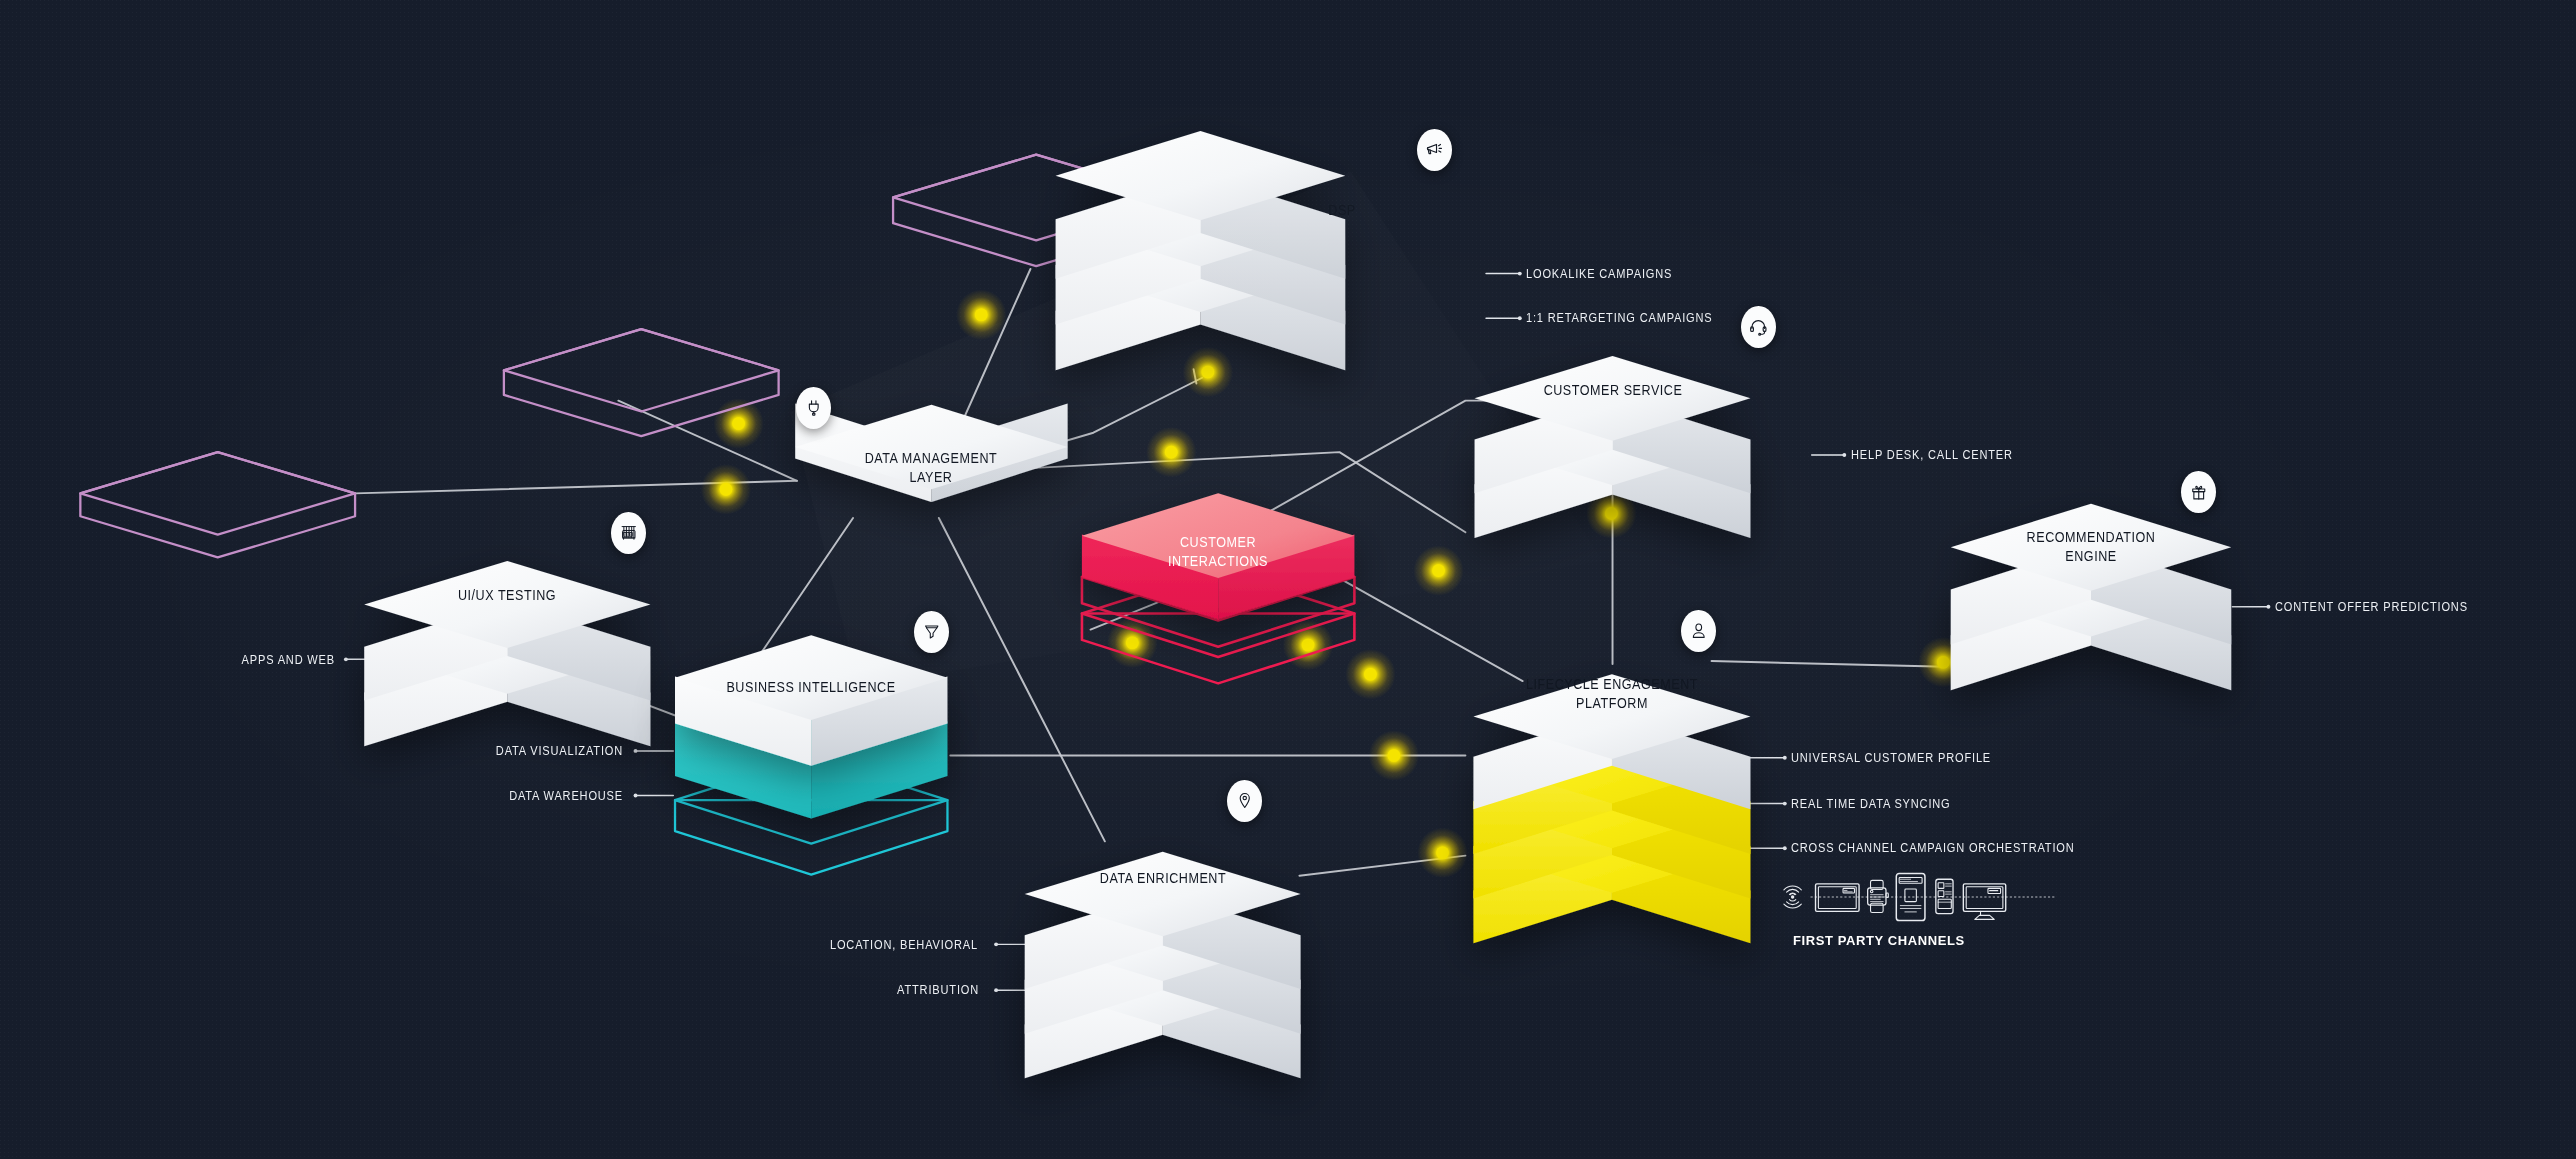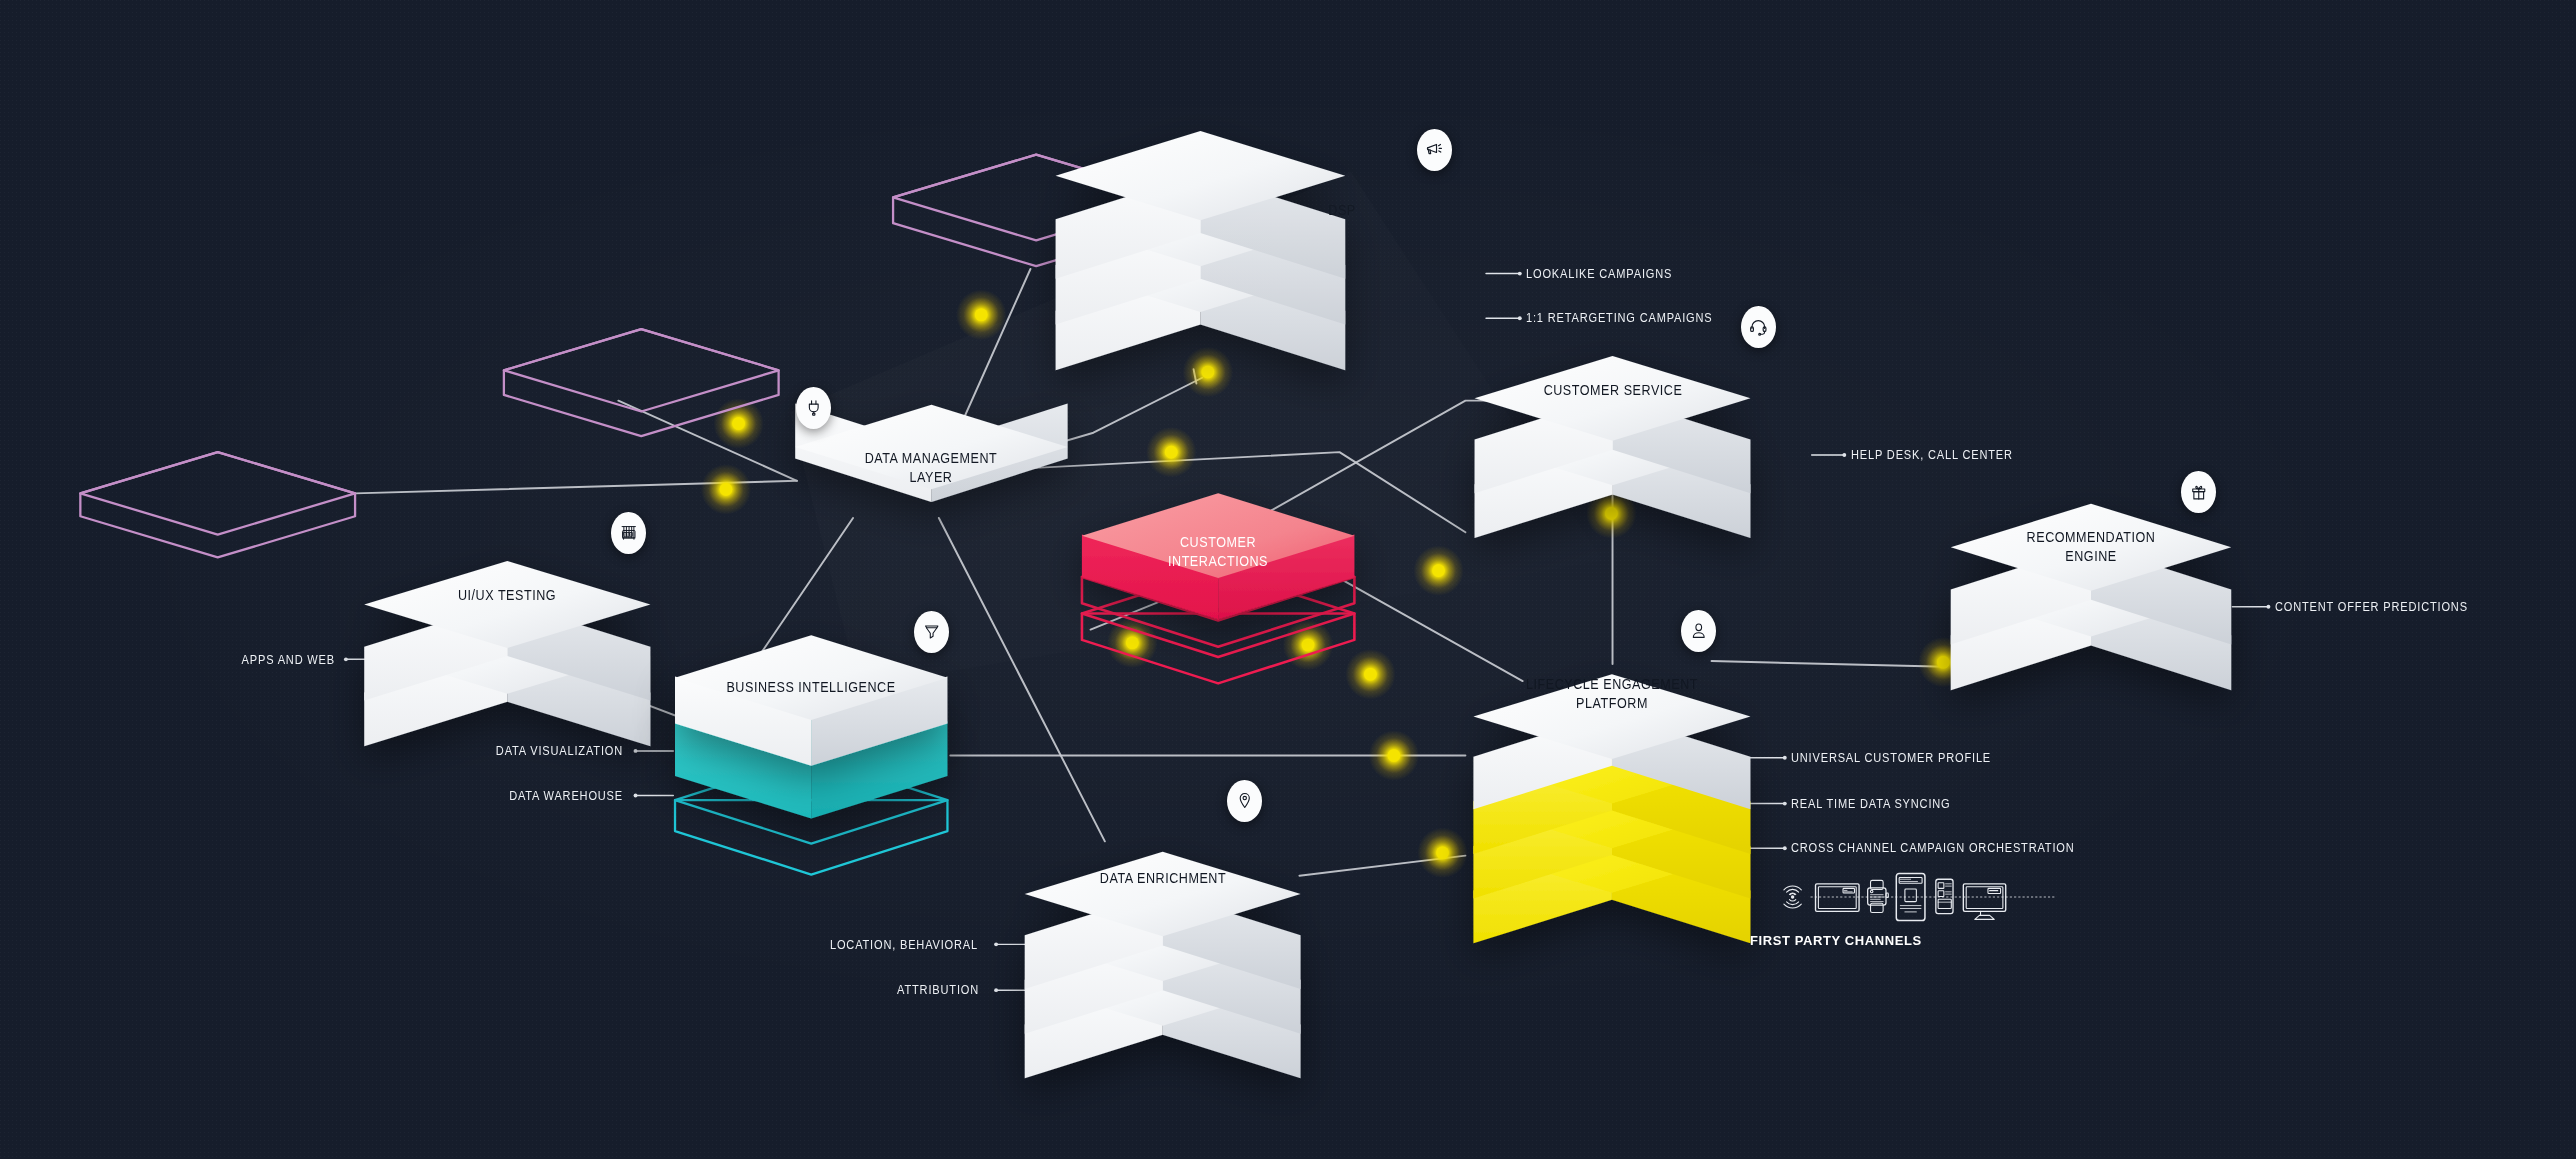--- a/index.html
+++ b/index.html
@@ -551,21 +551,21 @@
       </g>
       <g>
         <rect x="320" y="22" width="74" height="48" rx="2.6" stroke-width="2.4"></rect>
         <rect x="325" y="27" width="64" height="38" rx="1.4"></rect>
         <rect x="363" y="30" width="22" height="9" rx="1.4"></rect>
         <path d="M366 34h14" stroke-width="2.2"></path>
         <path d="M350 70v7M340 84h34l-8-7h-18z"></path>
       </g>
     </g>
   </svg>
-  <div class="fpc" style="left:1750px;top:933px">FIRST PARTY CHANNELS</div>
+  <div class="fpc" style="left:1793px;top:933px">FIRST PARTY CHANNELS</div>
 
   <svg class="layer" id="overlay" viewBox="0 0 4500 2025">
     <defs>
       <linearGradient id="sheen" x1="0" y1="0" x2="1" y2="1">
         <stop offset="0%" stop-color="#ffffff" stop-opacity=".022"></stop>
         <stop offset="100%" stop-color="#ffffff" stop-opacity="0"></stop>
       </linearGradient>
     </defs>
     <path d="M 1380,720 L 2360,300 L 2800,980 L 1500,1200 Z" fill="url(#sheen)"></path>
   </svg>

